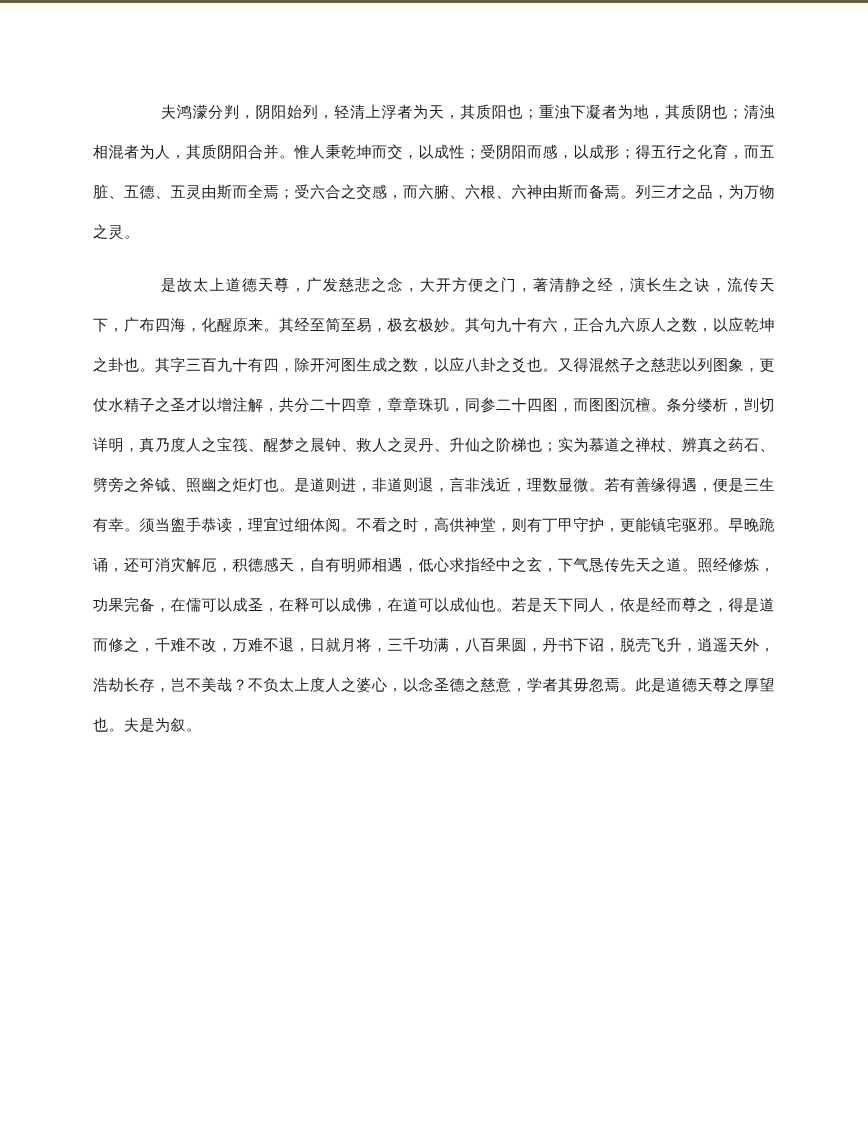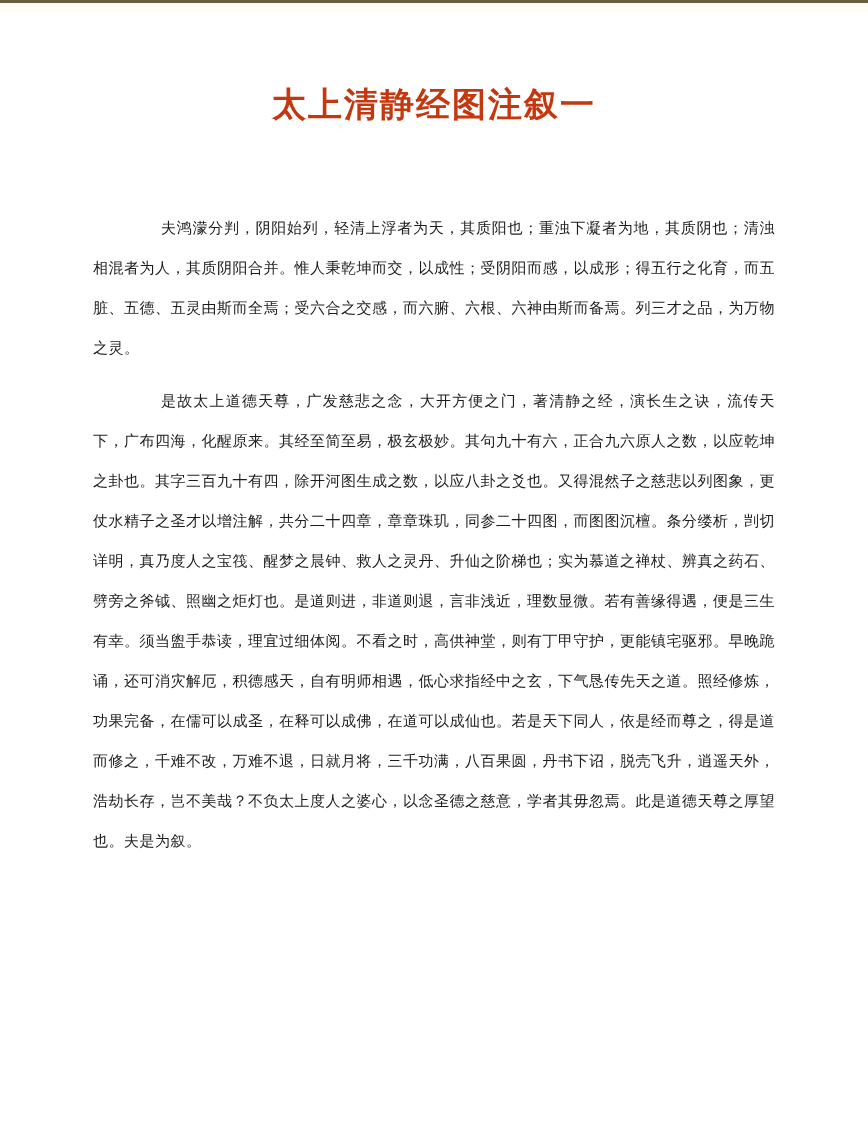--- a/index.html
+++ b/index.html
@@ -48,20 +48,19 @@
     letter-spacing: 0.5px;
   }
 </style>
 </head>
 <body>
 
 <div class="page">
   <div class="top-border"></div>
   <div class="top-border-glow"></div>
 
-  <h1 class="doc-title">太上清静经图注叙一</h1>
 
   <div class="content">
     <p>夫鸿濛分判，阴阳始列，轻清上浮者为天，其质阳也；重浊下凝者为地，其质阴也；清浊相混者为人，其质阴阳合并。惟人秉乾坤而交，以成性；受阴阳而感，以成形；得五行之化育，而五脏、五德、五灵由斯而全焉；受六合之交感，而六腑、六根、六神由斯而备焉。列三才之品，为万物之灵。</p>
     <p>是故太上道德天尊，广发慈悲之念，大开方便之门，著清静之经，演长生之诀，流传天下，广布四海，化醒原来。其经至简至易，极玄极妙。其句九十有六，正合九六原人之数，以应乾坤之卦也。其字三百九十有四，除开河图生成之数，以应八卦之爻也。又得混然子之慈悲以列图象，更仗水精子之圣才以增注解，共分二十四章，章章珠玑，同参二十四图，而图图沉檀。条分缕析，剀切详明，真乃度人之宝筏、醒梦之晨钟、救人之灵丹、升仙之阶梯也；实为慕道之禅杖、辨真之药石、劈旁之斧钺、照幽之炬灯也。是道则进，非道则退，言非浅近，理数显微。若有善缘得遇，便是三生有幸。须当盥手恭读，理宜过细体阅。不看之时，高供神堂，则有丁甲守护，更能镇宅驱邪。早晚跪诵，还可消灾解厄，积德感天，自有明师相遇，低心求指经中之玄，下气恳传先天之道。照经修炼，功果完备，在儒可以成圣，在释可以成佛，在道可以成仙也。若是天下同人，依是经而尊之，得是道而修之，千难不改，万难不退，日就月将，三千功满，八百果圆，丹书下诏，脱壳飞升，逍遥天外，浩劫长存，岂不美哉？不负太上度人之婆心，以念圣德之慈意，学者其毋忽焉。此是道德天尊之厚望也。夫是为叙。</p>
   </div>
 
 </div>
 
 </body></html>

